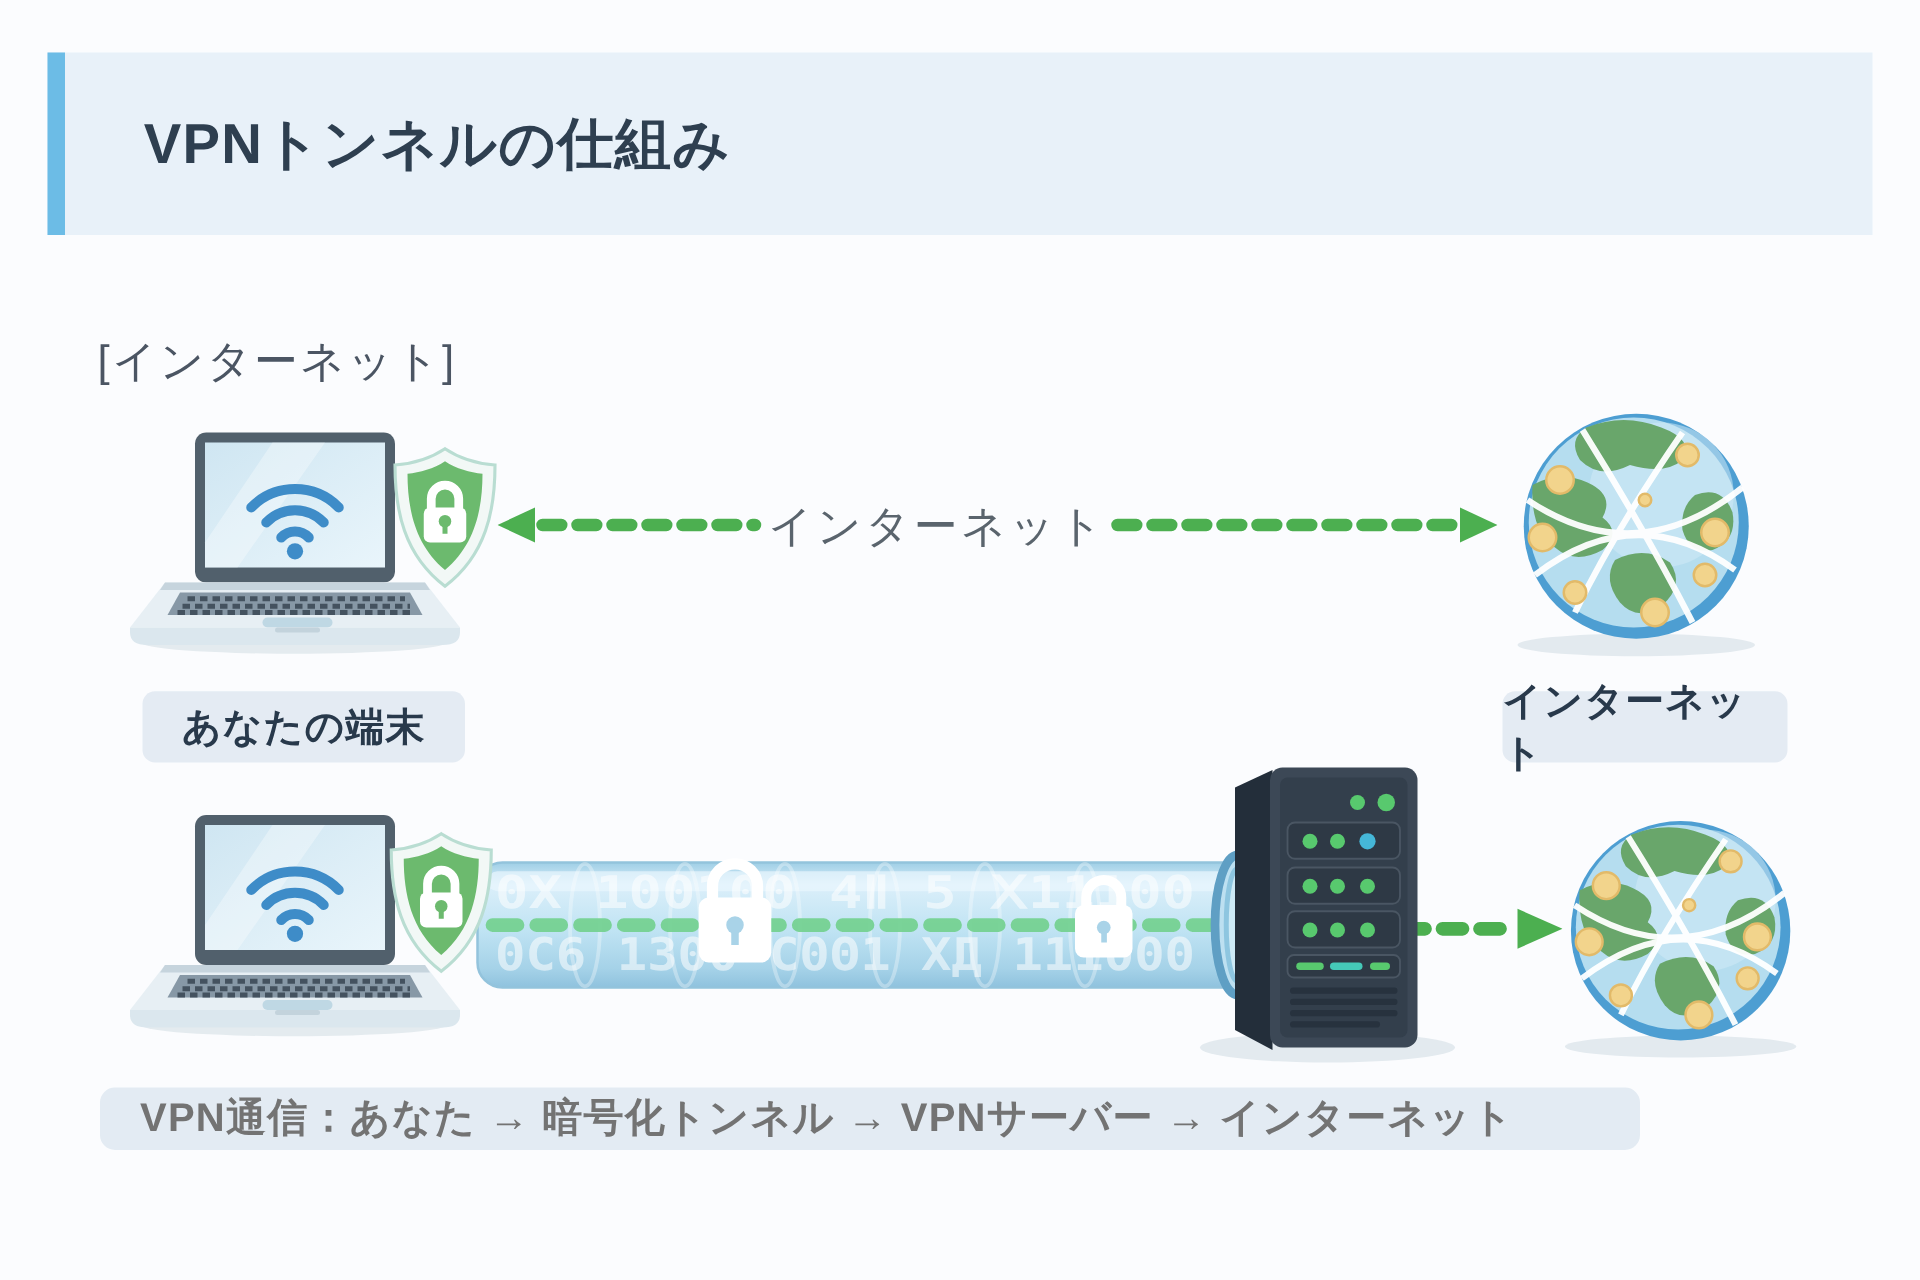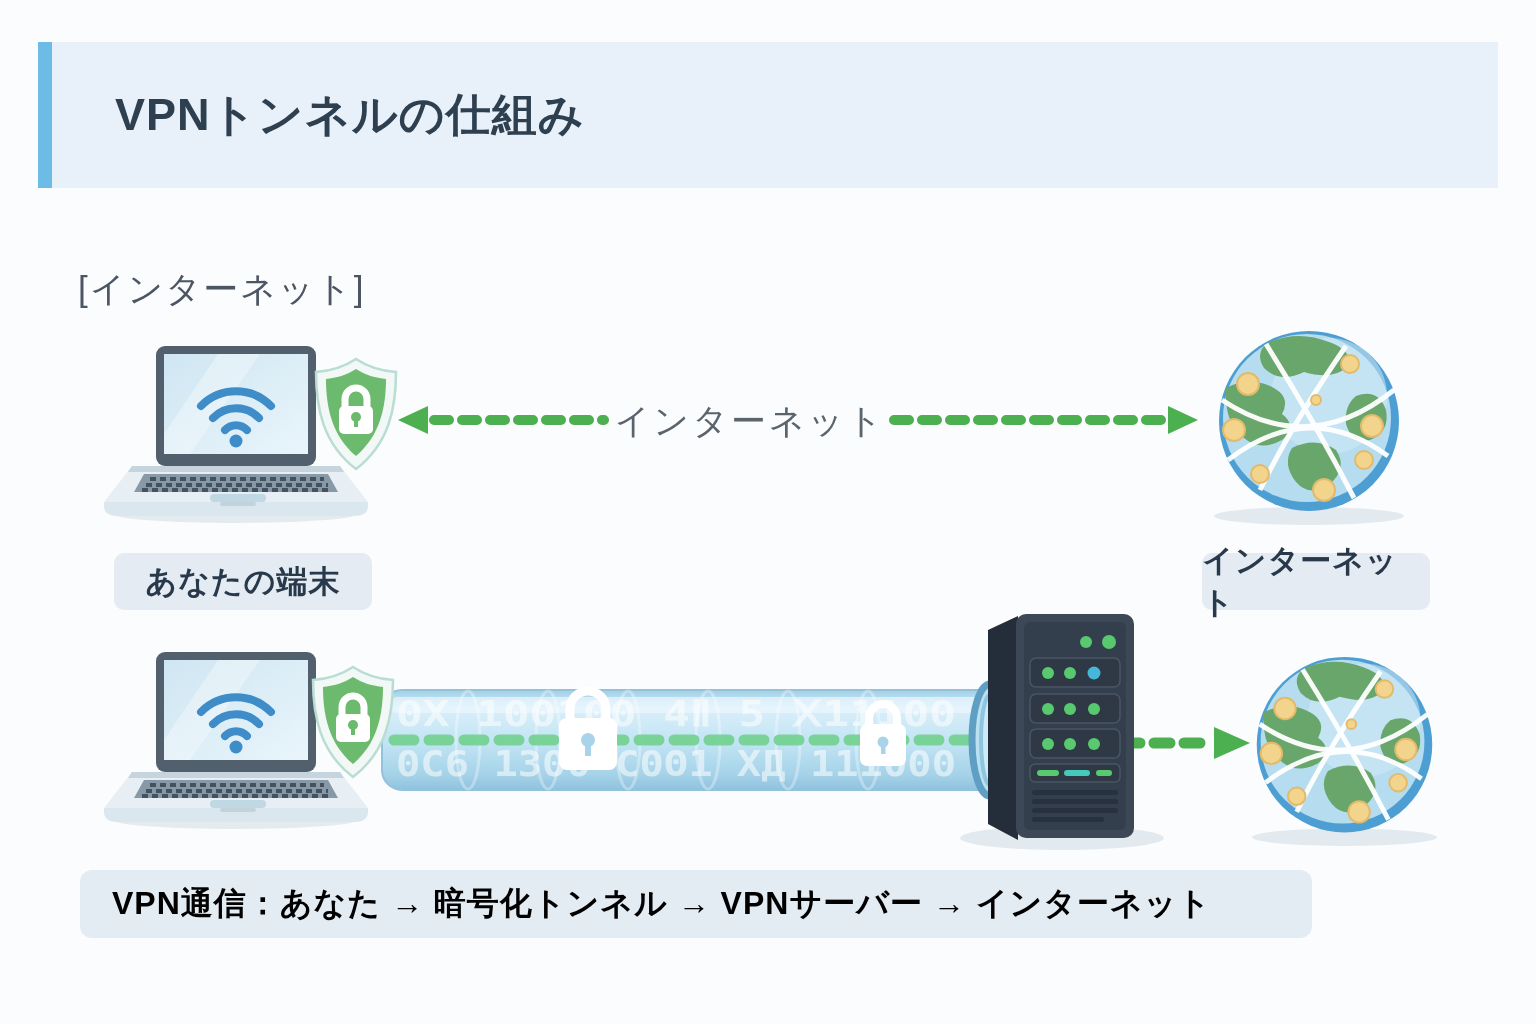--- a/index.html
+++ b/index.html
@@ -23,23 +23,23 @@
   .pill{
     position:absolute;background:#e4ebf3;border-radius:10px;
     display:flex;align-items:center;justify-content:center;
     font-size:31px;font-weight:600;color:#28394b;letter-spacing:1px;
   }
   .arrow-label{
     position:absolute;left:612px;top:398px;width:276px;text-align:center;
     font-size:35px;color:#5a646d;letter-spacing:3px;
   }
   .caption{
-    position:absolute;left:80px;top:870px;width:1232px;height:68px;background:#e3ebf3;border-radius:12px;
+    position:absolute;left:80px;top:870px;width:1232px;height:50px;background:#e3ebf3;border-radius:12px;
     display:flex;align-items:center;padding-left:32px;box-sizing:border-box;
-    font-size:32px;font-weight:600;color:#000000;letter-spacing:1px;
+    font-size:32px;font-weight:600;color:#737373;letter-spacing:1px;
   }
   .z1{z-index:1}.z2{z-index:2}.z3{z-index:3}
   svg{display:block;}
 </style>
 </head>
 <body>
 
 <div class="page">
 
   <svg width="0" height="0" style="position:absolute" aria-hidden="true">

